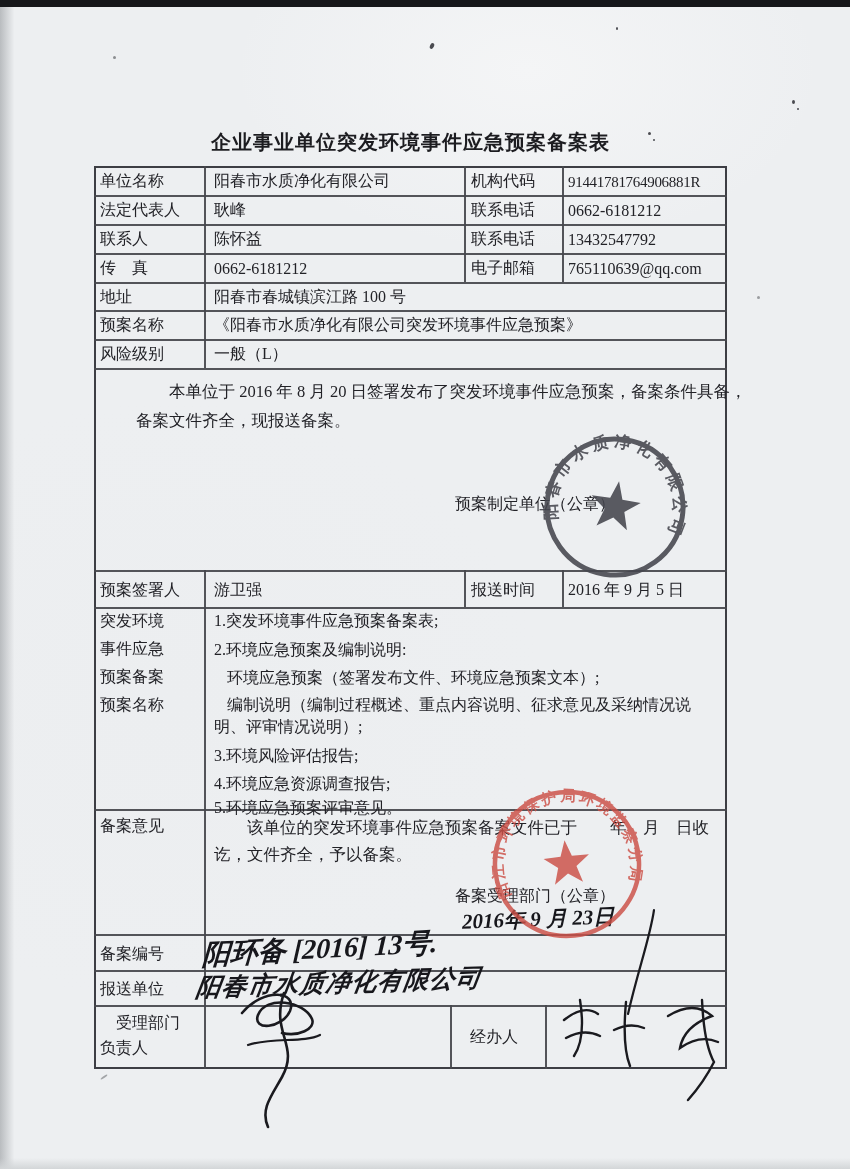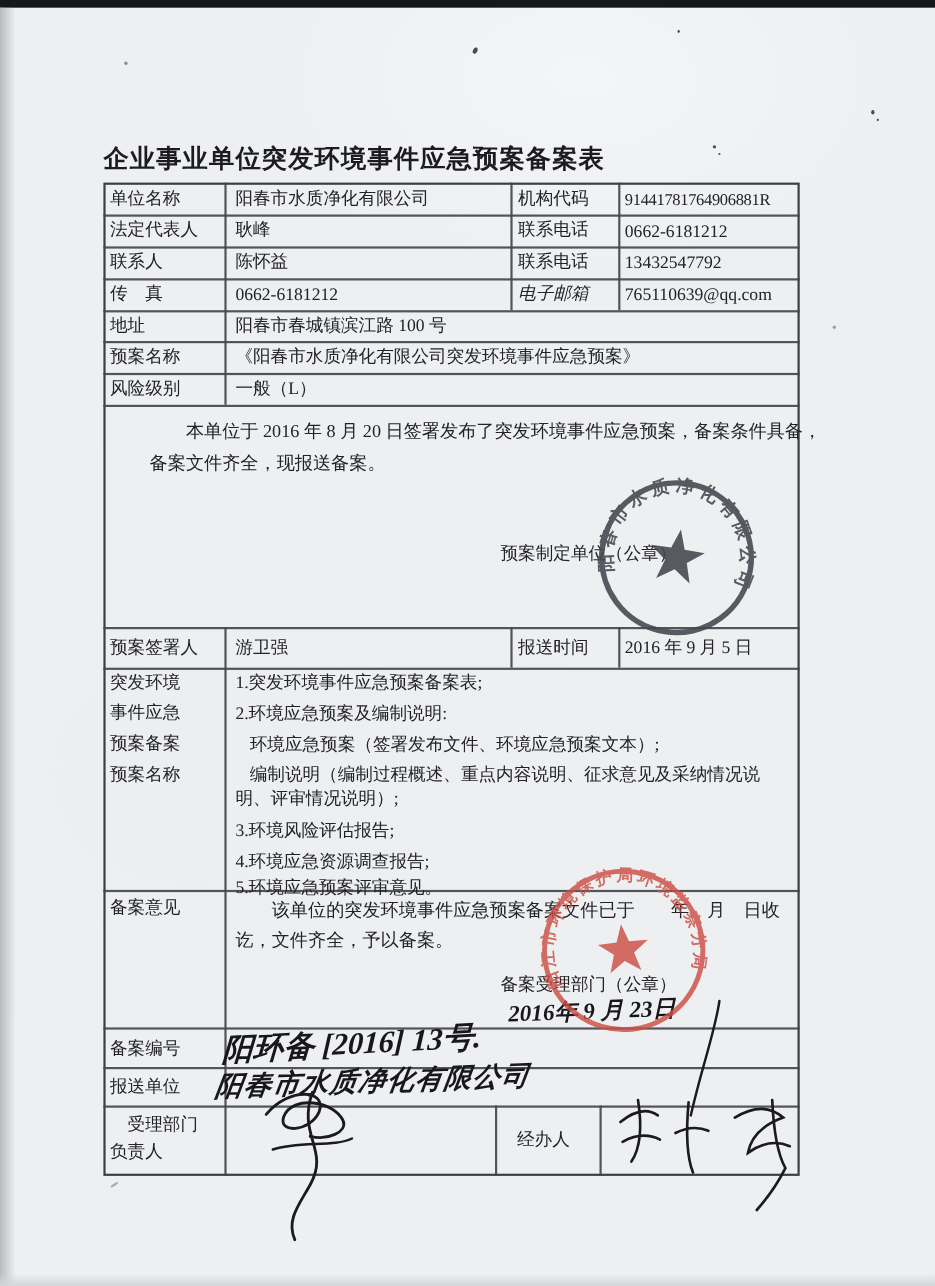--- a/index.html
+++ b/index.html
@@ -12,21 +12,21 @@
     font-family:"Liberation Serif","DejaVu Serif",serif;
     color:#212126;
   }
   .scanstrip-top{position:absolute;left:0;top:0;width:850px;height:7px;background:#16171a;}
   .scanshade-left{position:absolute;left:0;top:7px;width:16px;height:1162px;
     background:linear-gradient(90deg,#b9bcbf 0%, rgba(237,239,241,0) 90%);}
   .scanshade-bottom{position:absolute;left:0;top:1158px;width:850px;height:11px;
     background:linear-gradient(180deg, rgba(237,239,241,0) 0%, #d3d6d8 100%);}
   .speck{position:absolute;background:#4a4b50;border-radius:50%;}
   .title{position:absolute;left:94px;top:129px;width:633px;margin:0;
-    font-size:23px;font-weight:bold;letter-spacing:1px;color:#1c1c20;}
+    text-align:center;font-size:20px;font-weight:bold;letter-spacing:1px;color:#1c1c20;}
   .tbox{position:absolute;left:94px;top:166px;width:633px;height:903px;
     border:2px solid #3d3e44;box-sizing:border-box;}
   .hl,.vl{position:absolute;background:#45464c;opacity:.92;}
   .hl{height:2px;}
   .vl{width:2px;}
   .cell{position:absolute;font-size:16px;line-height:20px;white-space:nowrap;color:#222227;}
   .mono{letter-spacing:-0.3px;}
   .block{position:absolute;font-size:16.5px;color:#222227;}
   .block p{margin:0;text-indent:2em;line-height:29px;}
   .block p + p{margin-top:9px;}
@@ -92,21 +92,21 @@
   <div class="cell" style="left:471px;top:200px;">联系电话</div>
   <div class="cell" style="left:568px;top:201px;">0662-6181212</div>
 
   <div class="cell" style="left:100px;top:229px;">联系人</div>
   <div class="cell" style="left:214px;top:229px;">陈怀益</div>
   <div class="cell" style="left:471px;top:229px;">联系电话</div>
   <div class="cell" style="left:568px;top:230px;">13432547792</div>
 
   <div class="cell" style="left:100px;top:258px;">传　真</div>
   <div class="cell" style="left:214px;top:259px;">0662-6181212</div>
-  <div class="cell" style="left:471px;top:258px;font-style:italic;">电子邮箱</div>
+  <div class="cell" style="left:471px;top:258px;">电子邮箱</div>
   <div class="cell" style="left:568px;top:259px;">765110639@qq.com</div>
 
   <div class="cell" style="left:100px;top:287px;">地址</div>
   <div class="cell" style="left:214px;top:287px;">阳春市春城镇滨江路 100 号</div>
 
   <div class="cell" style="left:100px;top:315px;">预案名称</div>
   <div class="cell" style="left:214px;top:315px;">《阳春市水质净化有限公司突发环境事件应急预案》</div>
 
   <div class="cell" style="left:100px;top:344px;">风险级别</div>
   <div class="cell" style="left:214px;top:344px;">一般（L）</div>

